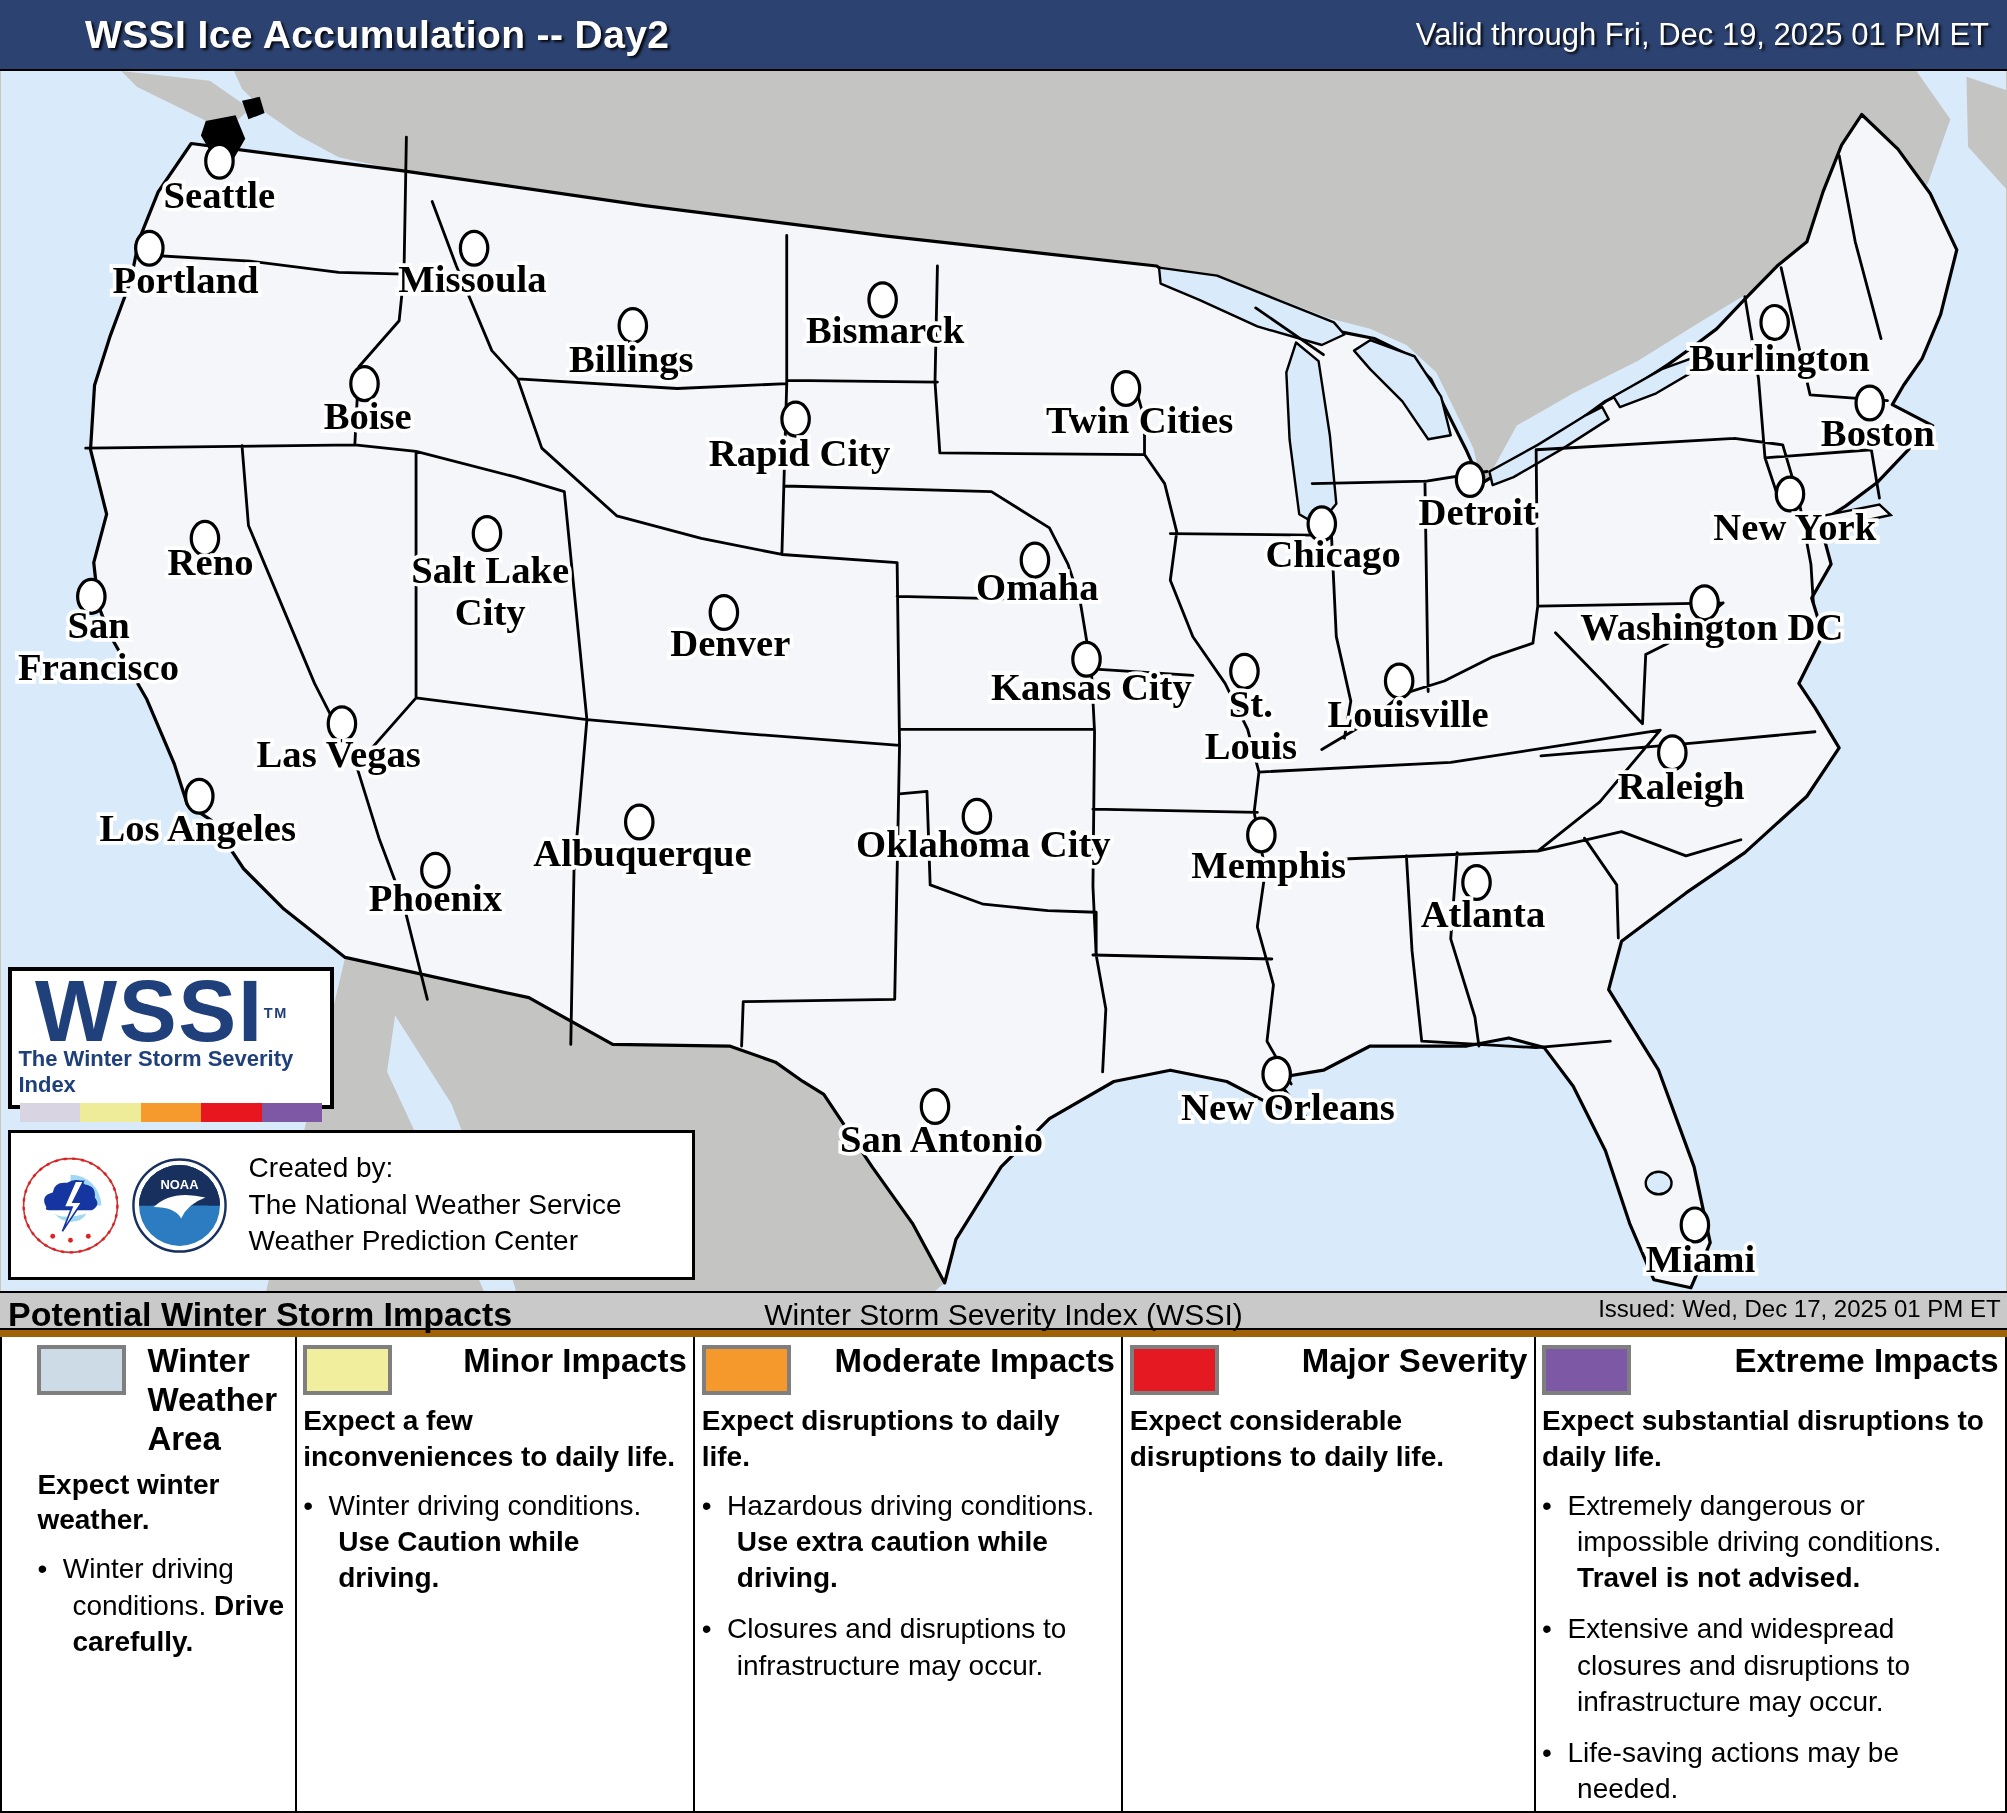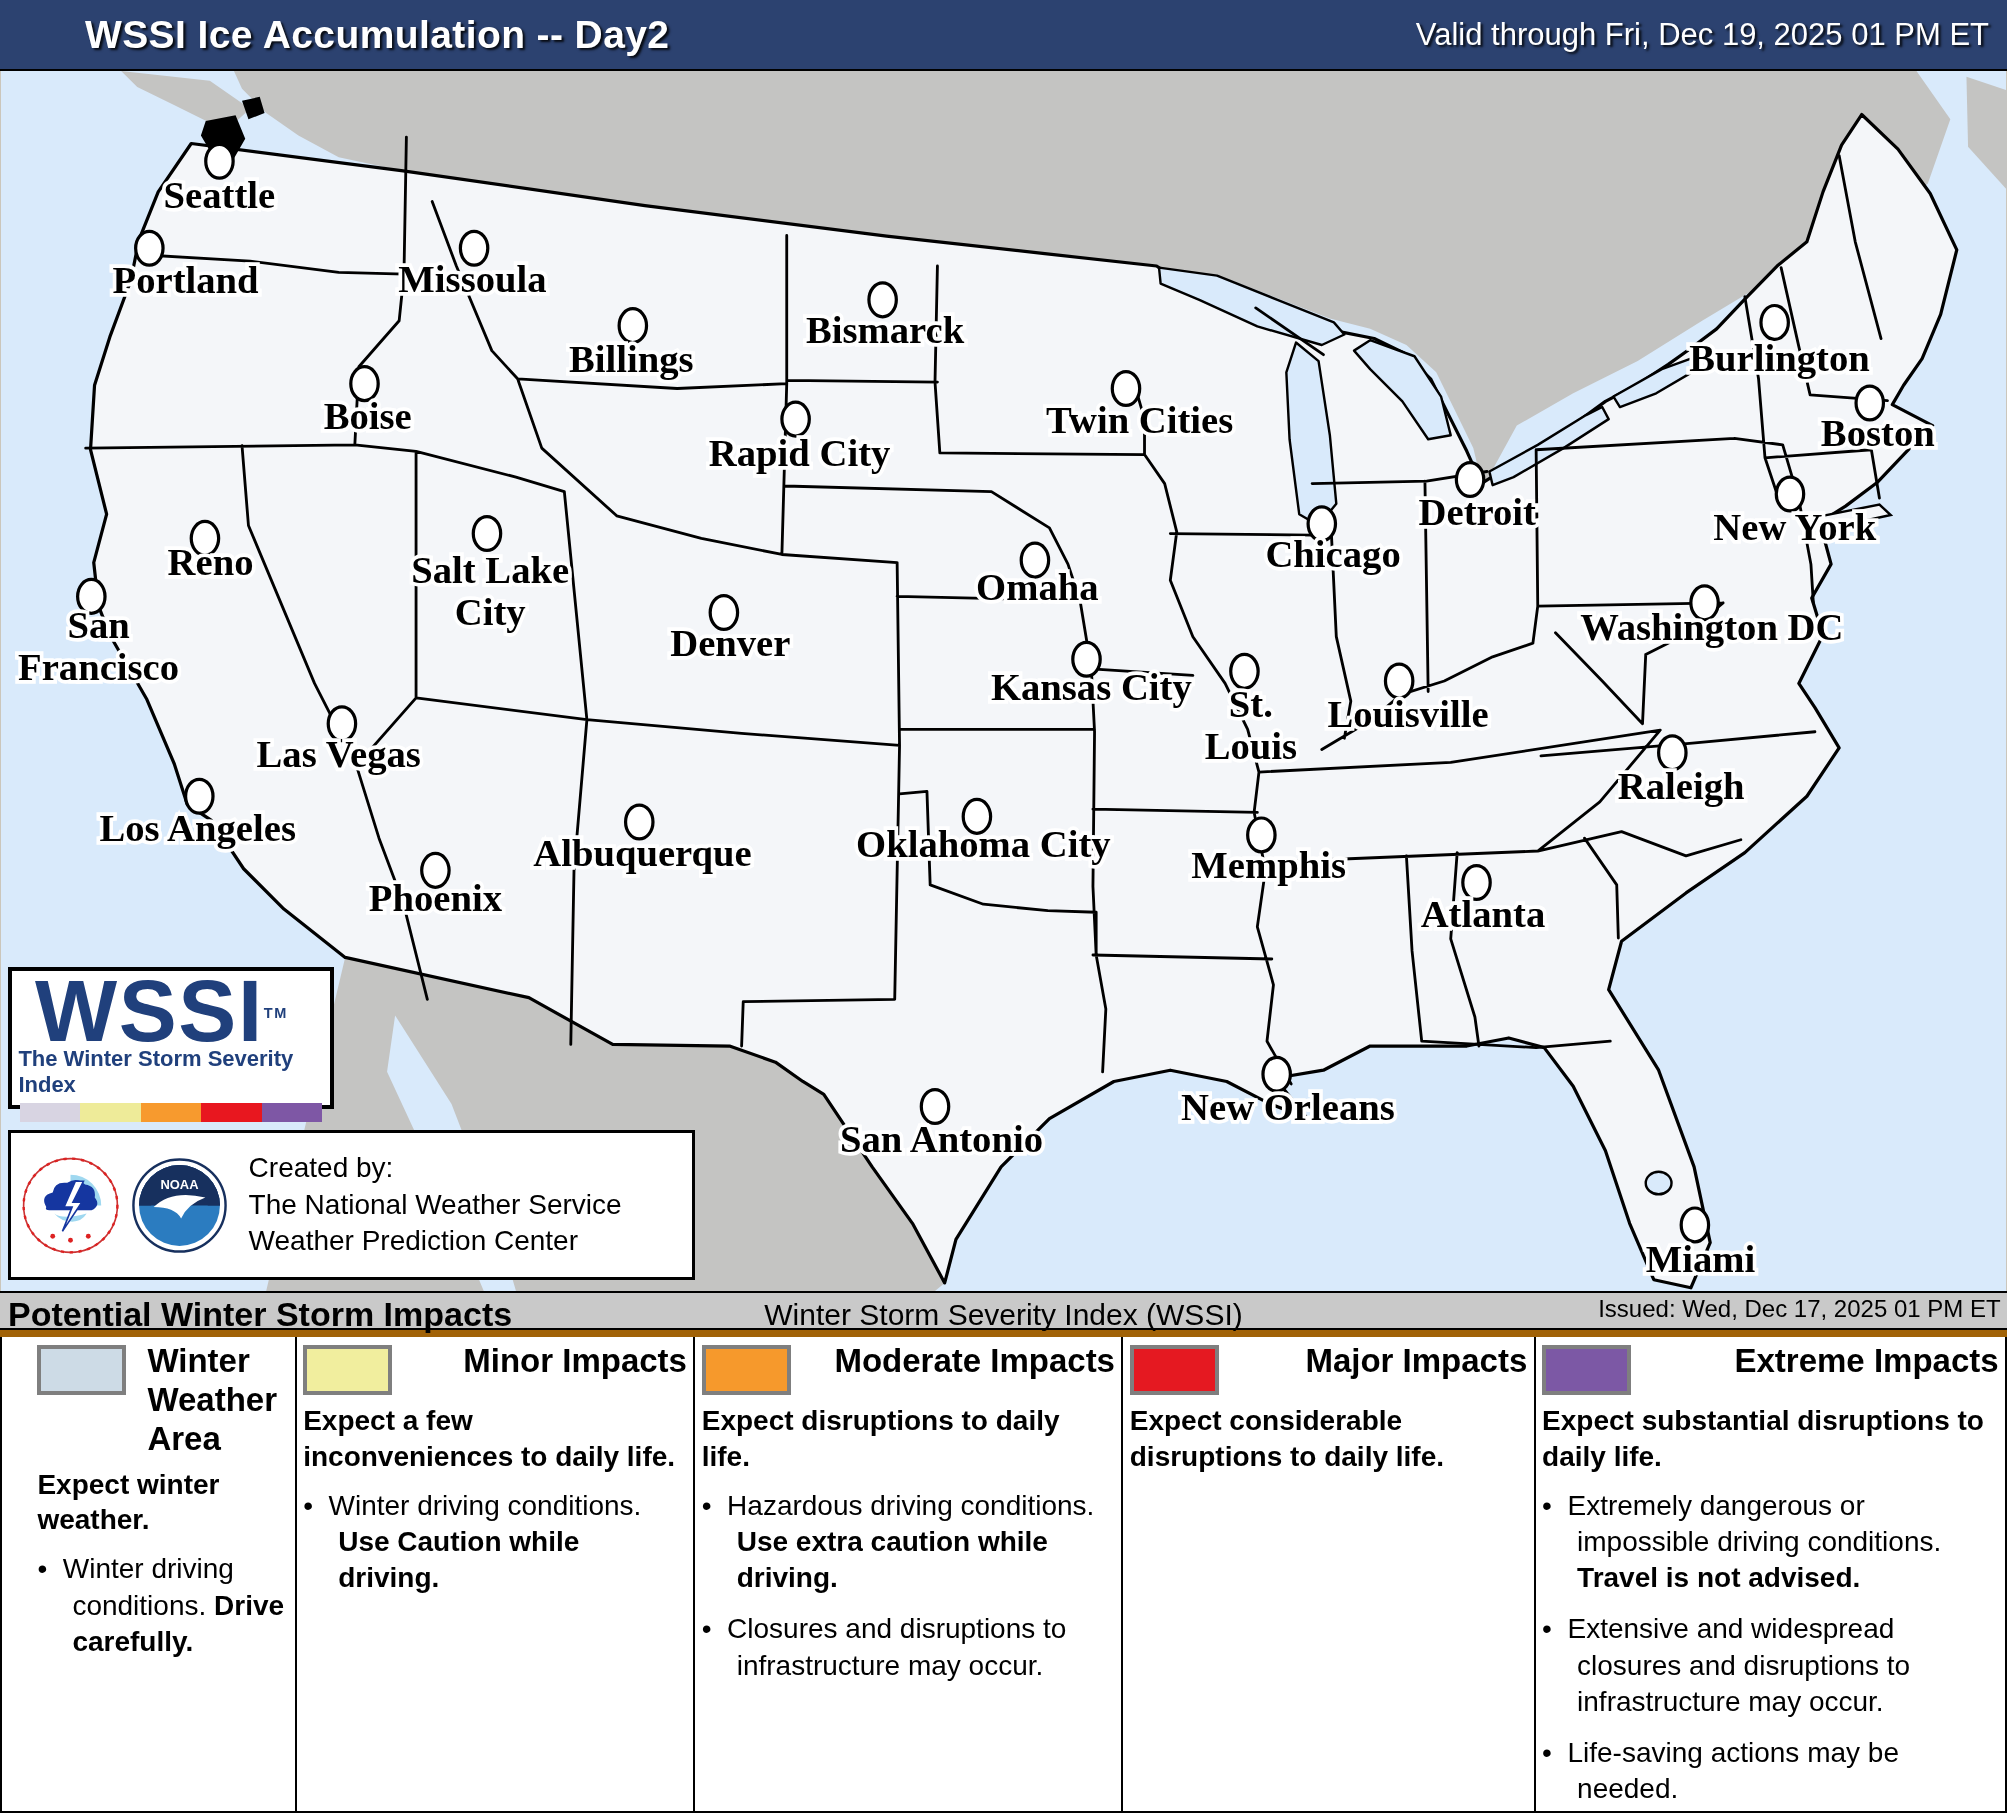--- a/index.html
+++ b/index.html
@@ -355,21 +355,21 @@
         </div>
       <div class="lintro">Expect disruptions to daily life.</div>
       <ul class="lbullets">
           <li><span>Hazardous driving conditions. </span><span class="bb">Use extra caution while driving.</span></li>
           <li><span>Closures and disruptions to infrastructure may occur.</span></li>
         </ul>
     </div>
     <div class="lcol" style="width:419px">
       <div class="lhead">
           <span class="swatch" style="background: rgb(229, 25, 33);"></span>
-          <span class="ltitle">Major Impacts</span>
+          <span class="ltitle">Major Severity</span>
         </div>
       <div class="lintro">Expect considerable disruptions to daily life.</div>
     </div>
     <div class="lcol" style="width:477px">
       <div class="lhead">
           <span class="swatch" style="background: rgb(124, 88, 165);"></span>
           <span class="ltitle">Extreme Impacts</span>
         </div>
       <div class="lintro">Expect substantial disruptions to daily life.</div>
       <ul class="lbullets">

